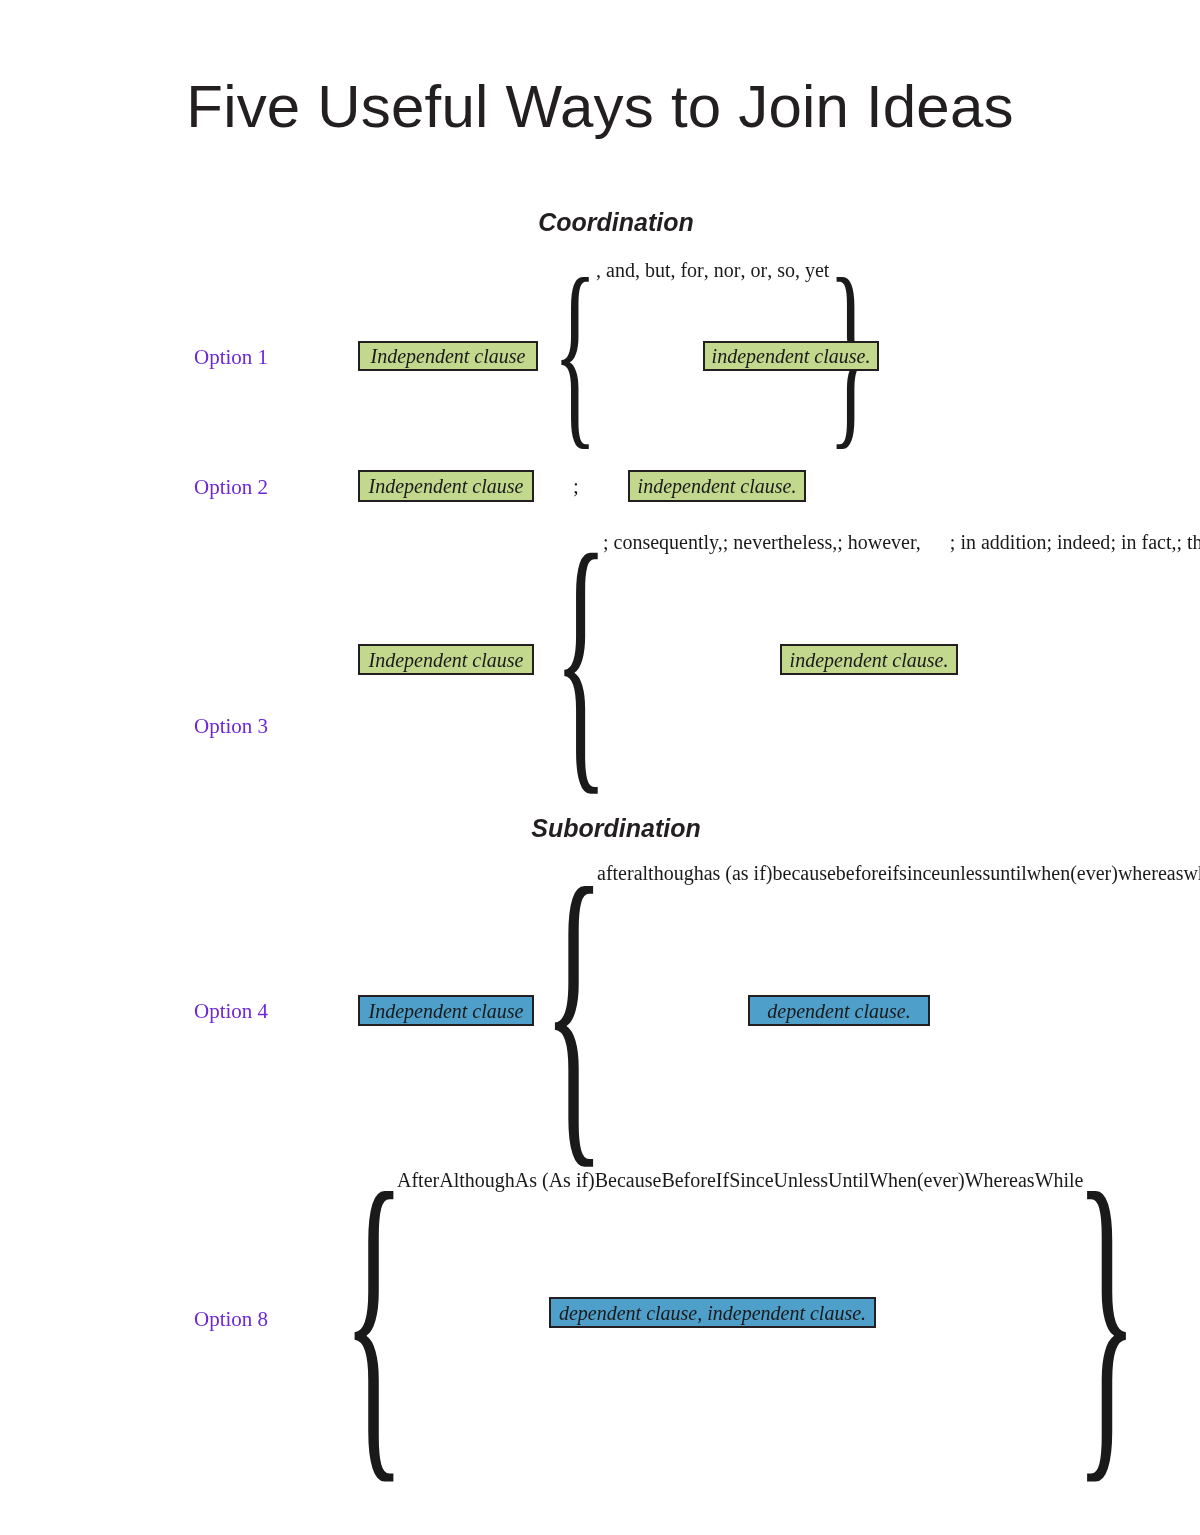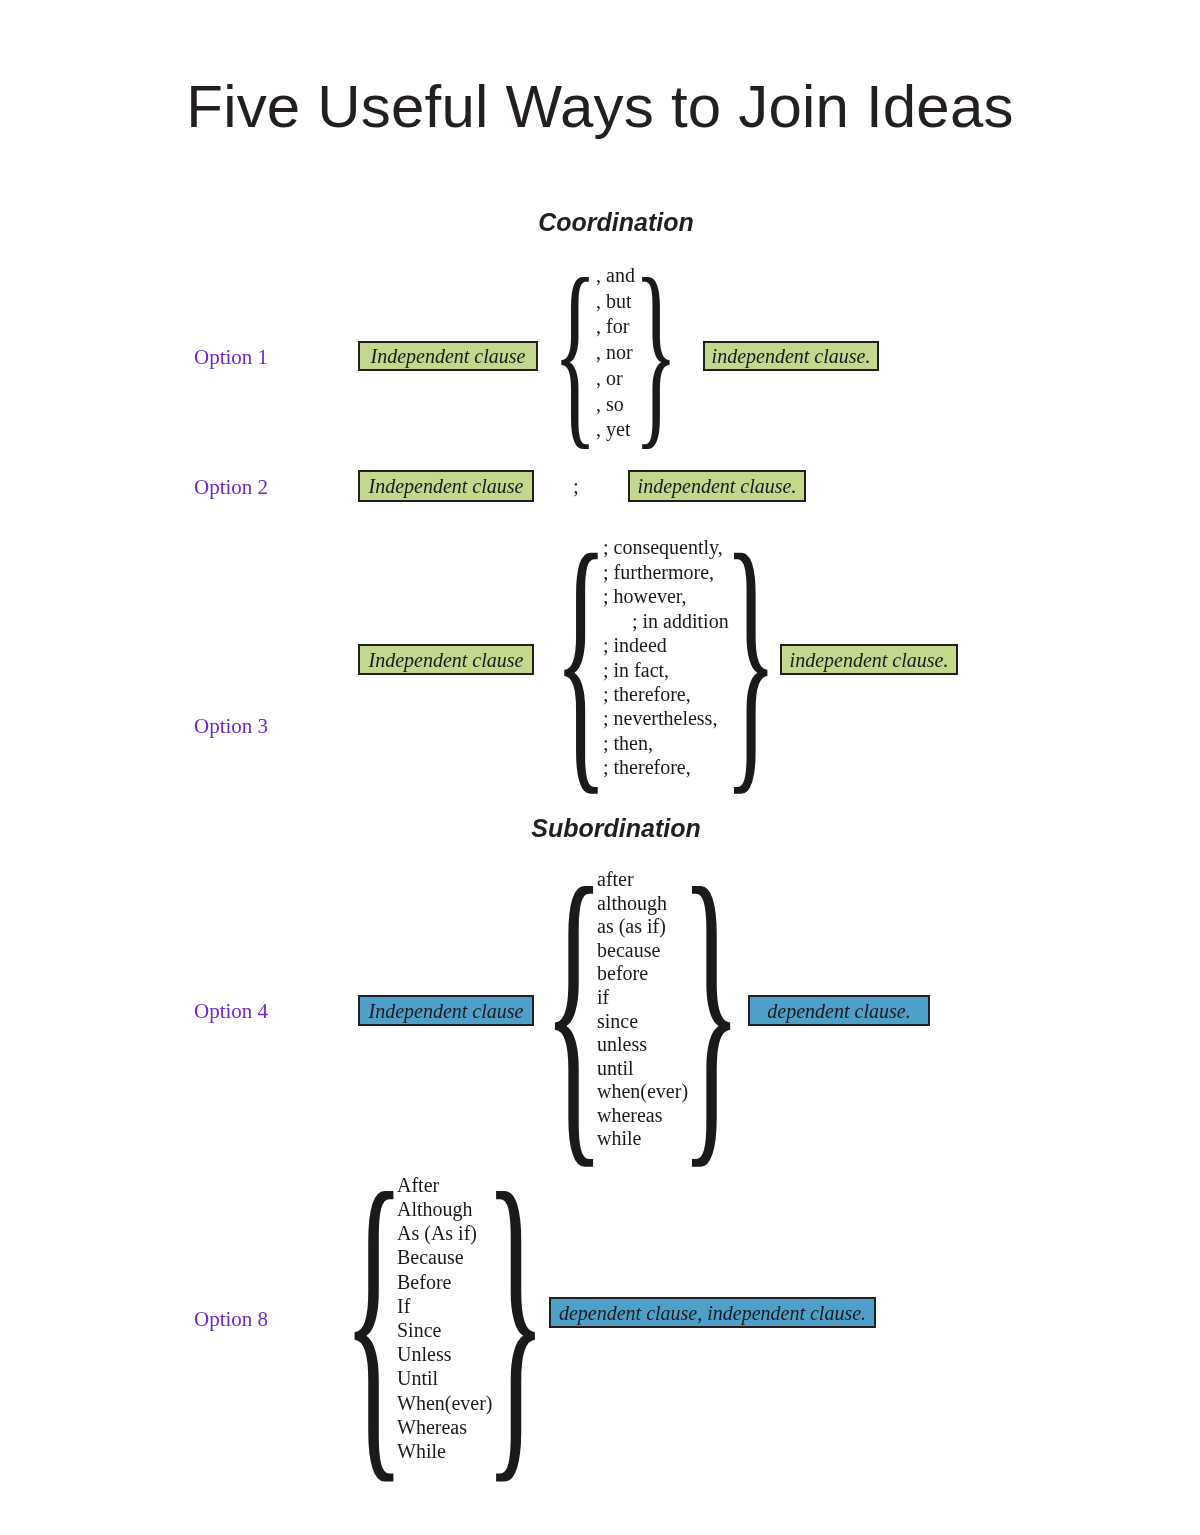--- a/index.html
+++ b/index.html
@@ -93,22 +93,22 @@
     font-weight: 500;
     user-select: none;
   }
   .brace span {
     display: block;
     transform-origin: center center;
     line-height: 0.78;
   }
   .conn-list {
     display: flex;
-    flex-direction: column;
-    justify-content: center;
+    flex-direction: row;
+    justify-content: flex-start;
     padding: 0 9px;
   }
   .conn-item {
     font-family: "Liberation Serif", "DejaVu Serif", serif;
     font-size: 20px;
     color: #1a1a1a;
     white-space: nowrap;
     text-align: left;
   }
 
@@ -166,21 +166,21 @@
   <div class="option-label" style="top:666px; left:194px;margin-top:48px;">Option 3</div>
 
   <div class="clause-box green" style="top:644px; left:358px; width:176px; height:31px;">Independent clause</div>
 
   <div class="brace-group" id="option3-brace-group" style="top:530px; left:568px; height:255px;">
     <div class="brace" style="font-size:112px; width:26px;">
         <span style="transform:scaleY(2.6);">{</span>
       </div>
     <div class="conn-list" id="option3-list">
         <div class="conn-item" style="line-height: 24.4px;">; consequently,</div>
-        <div class="conn-item" style="line-height: 24.4px;">; furthermore,</div>
+        <div class="conn-item" style="line-height: 24.4px;">; nevertheless,</div>
         <div class="conn-item" style="line-height: 24.4px;">; however,</div>
         <div class="conn-item" style="line-height: 24.4px; margin-left: 29px;">; in addition</div>
         <div class="conn-item" style="line-height: 24.4px;">; indeed</div>
         <div class="conn-item" style="line-height: 24.4px;">; in fact,</div>
         <div class="conn-item" style="line-height: 24.4px;">; therefore,</div>
         <div class="conn-item" style="line-height: 24.4px;">; nevertheless,</div>
         <div class="conn-item" style="line-height: 24.4px;">; then,</div>
         <div class="conn-item" style="line-height: 24.4px;">; therefore,</div>
       </div>
     <div class="brace" style="font-size:112px; width:26px;">

